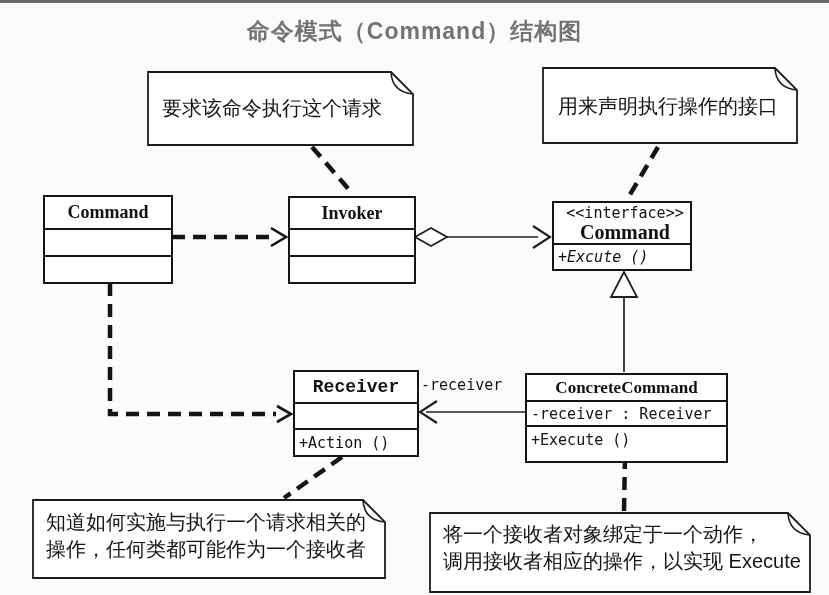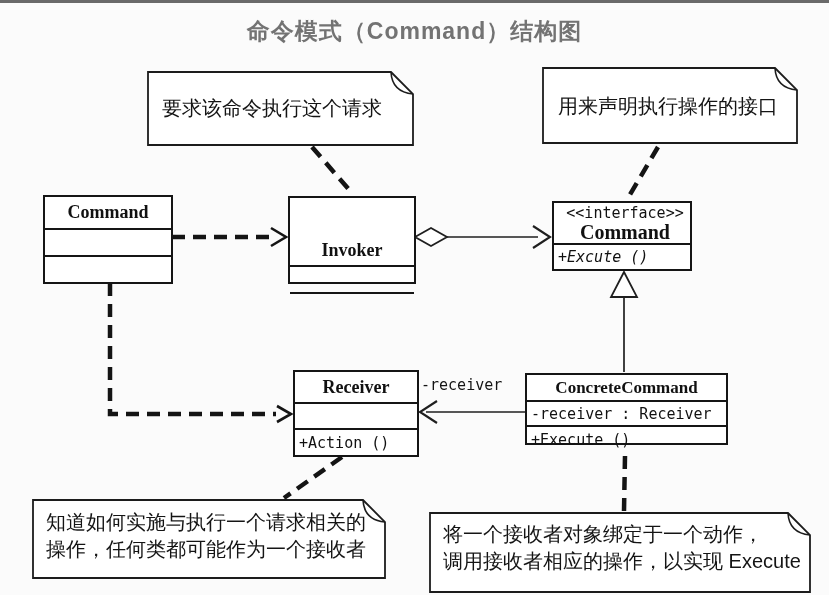--- a/index.html
+++ b/index.html
@@ -114,40 +114,40 @@
   </g>
 </svg>
 
 <div class="cls" style="left:43px; top:195px; width:130px; height:89px;">
   <div class="title" style="height:31px;">Command</div>
   <div class="row" style="height:27px;"></div>
   <div class="row" style="height:27px;"></div>
 </div>
 
 <div class="cls" style="left:288px; top:196px; width:128px; height:88px;">
-  <div class="title" style="height:30px;margin-top:37px;">Invoker</div>
+  <div class="title" style="height:30px;">Invoker</div>
   <div class="row" style="height:27px;"></div>
   <div class="row" style="height:27px;"></div>
 </div>
 
 <div class="cls" style="left:552px; top:201px; width:140px; height:70px;">
   <div class="title" style="height:40px; flex-direction:column; line-height:19px;padding-left:6px;">
     <span class="stereo">&lt;&lt;interface&gt;&gt;</span>
     <span class="iface-name">Command</span>
   </div>
   <div class="row italic-op" style="height:24px;">+Excute ()</div>
 </div>
 
 <div class="cls" style="left:293px; top:370px; width:126px; height:87px;">
-  <div class="title" style="height:30px;">Receiver</div>
+  <div class="title" style="height:30px;font-family:Liberation Mono, monospace;">Receiver</div>
   <div class="row" style="height:26px;"></div>
   <div class="row" style="height:25px;">+Action ()</div>
 </div>
 
-<div class="cls" style="left:525px; top:373px; width:203px; height:72px;">
+<div class="cls" style="left:525px; top:373px; width:203px; height:90px;">
   <div class="title" style="height:25px; font-size:17px;">ConcreteCommand</div>
   <div class="row" style="height:25px;">-receiver : Receiver</div>
   <div class="row" style="height:26px;">+Execute ()</div>
 </div>
 
 <div class="edge-label" style="left:421px; top:376px;">-receiver</div>
 
 <div class="note-text" style="left:162px; top:95px;">要求该命令执行这个请求</div>
 
 <div class="note-text" style="left:558px; top:93px;">用来声明执行操作的接口</div>

